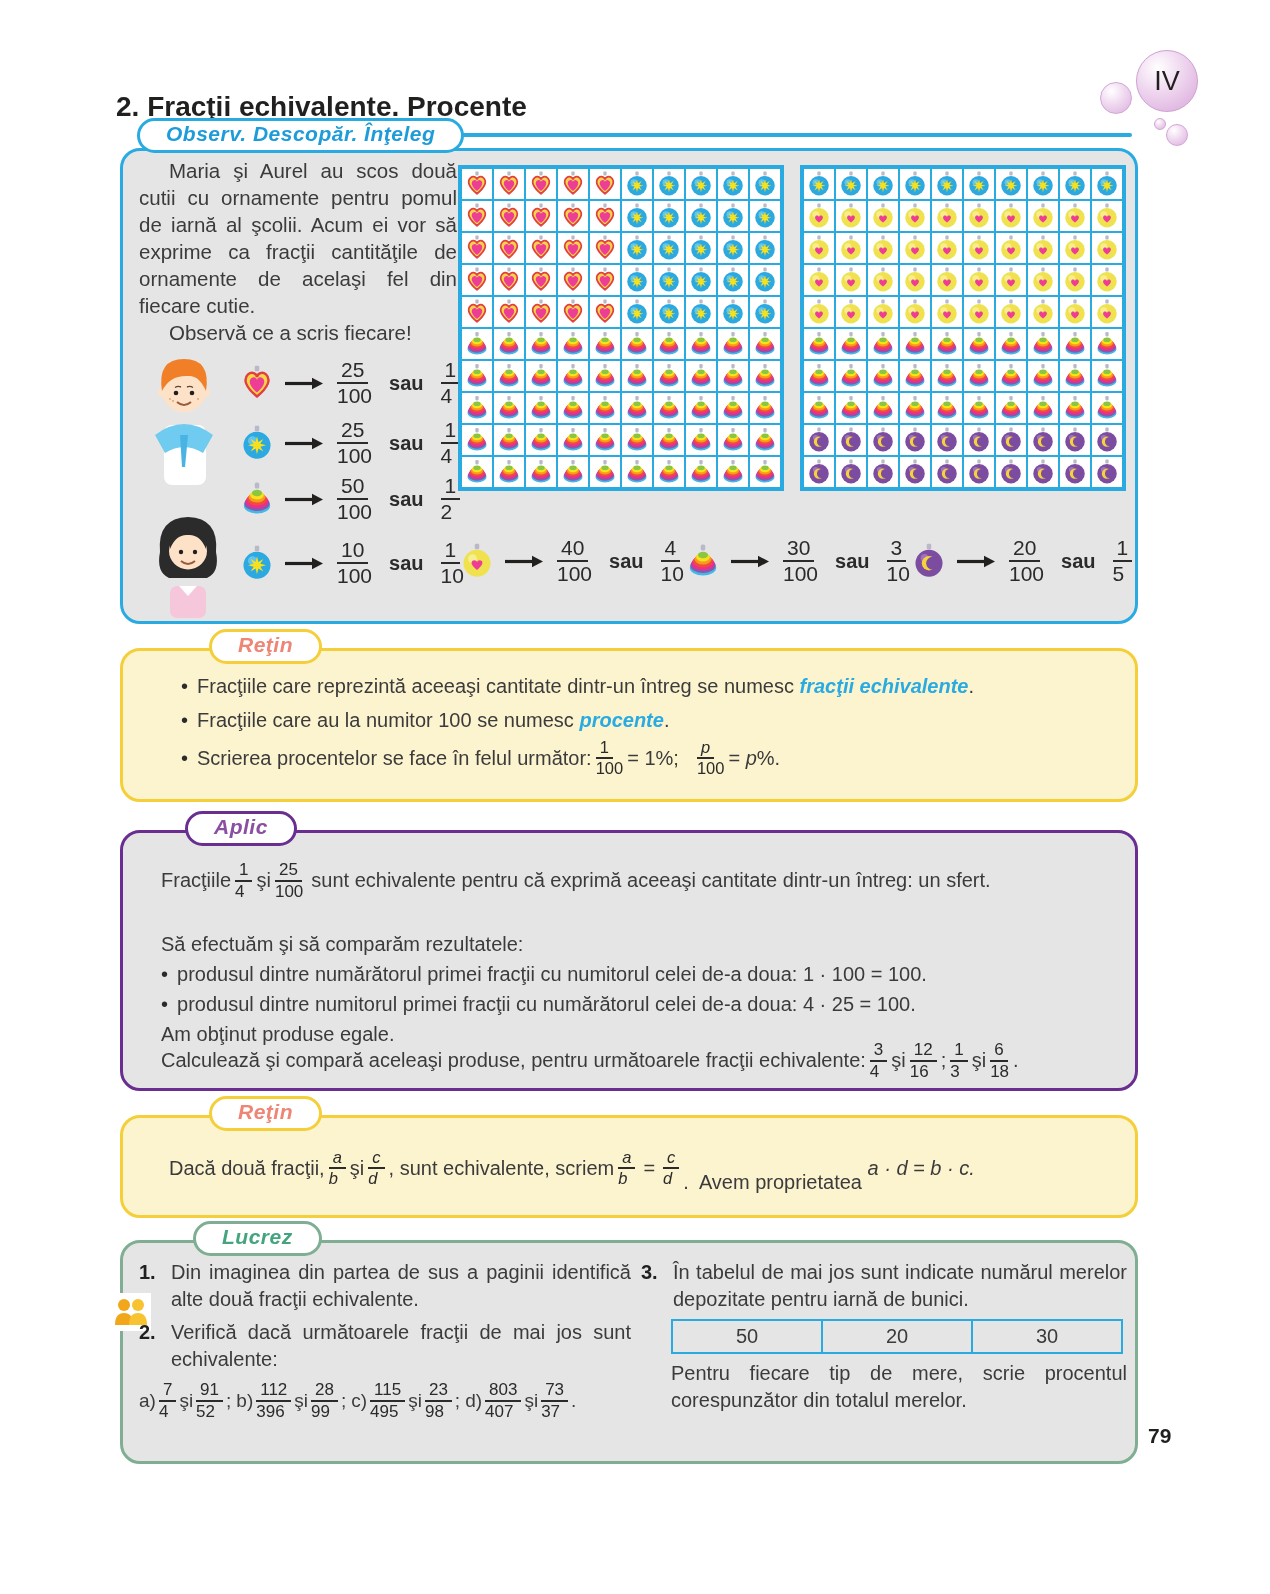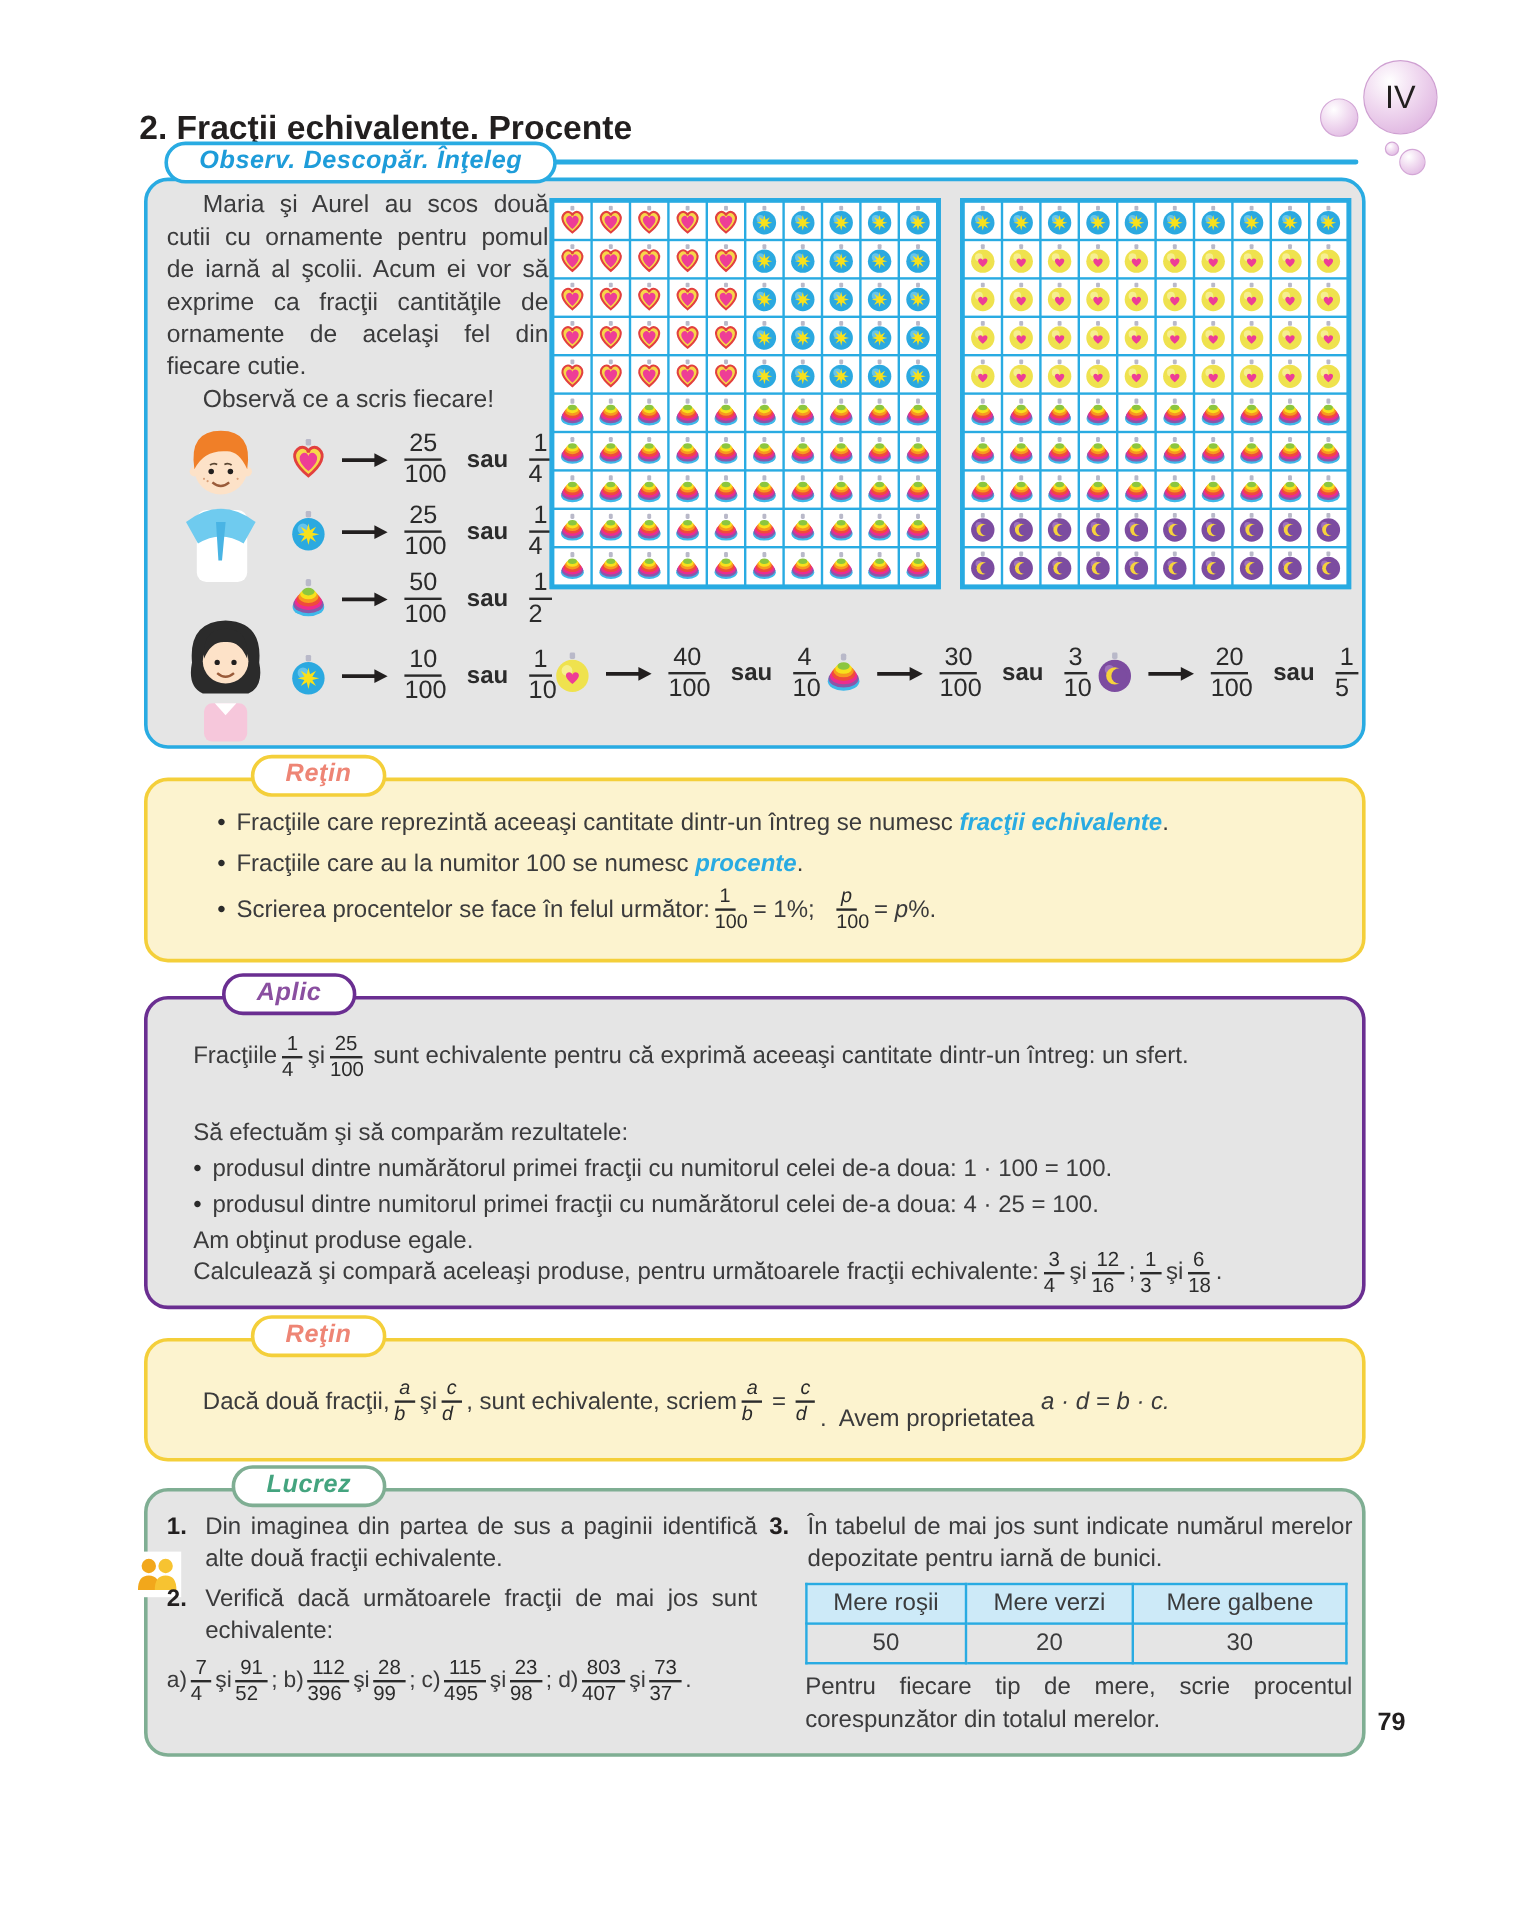--- a/index.html
+++ b/index.html
@@ -1476,25 +1476,20 @@
             <span class="fd">37</span>
           </span>
         <span>.</span>
       </div>
     </div>
 
     <div class="lcol" id="lcol-right">
       <p class="ex"><b class="exn">3.</b><span>În tabelul de mai jos sunt indicate numărul merelor depozitate pentru iarnă de bunici.</span></p>
       <table class="apple-table">
         <tbody>
-            <tr class="hd">
-          <td>Mere roşii</td>
-          <td>Mere verzi</td>
-          <td>Mere galbene</td>
-        </tr>
         <tr>
           <td>50</td>
           <td>20</td>
           <td>30</td>
         </tr>
       </tbody>
         </table>
       <p class="ex" style="padding-left:30px;"><span>Pentru fiecare tip de mere, scrie procentul corespunzător din totalul merelor.</span></p>
     </div>
   </section>

